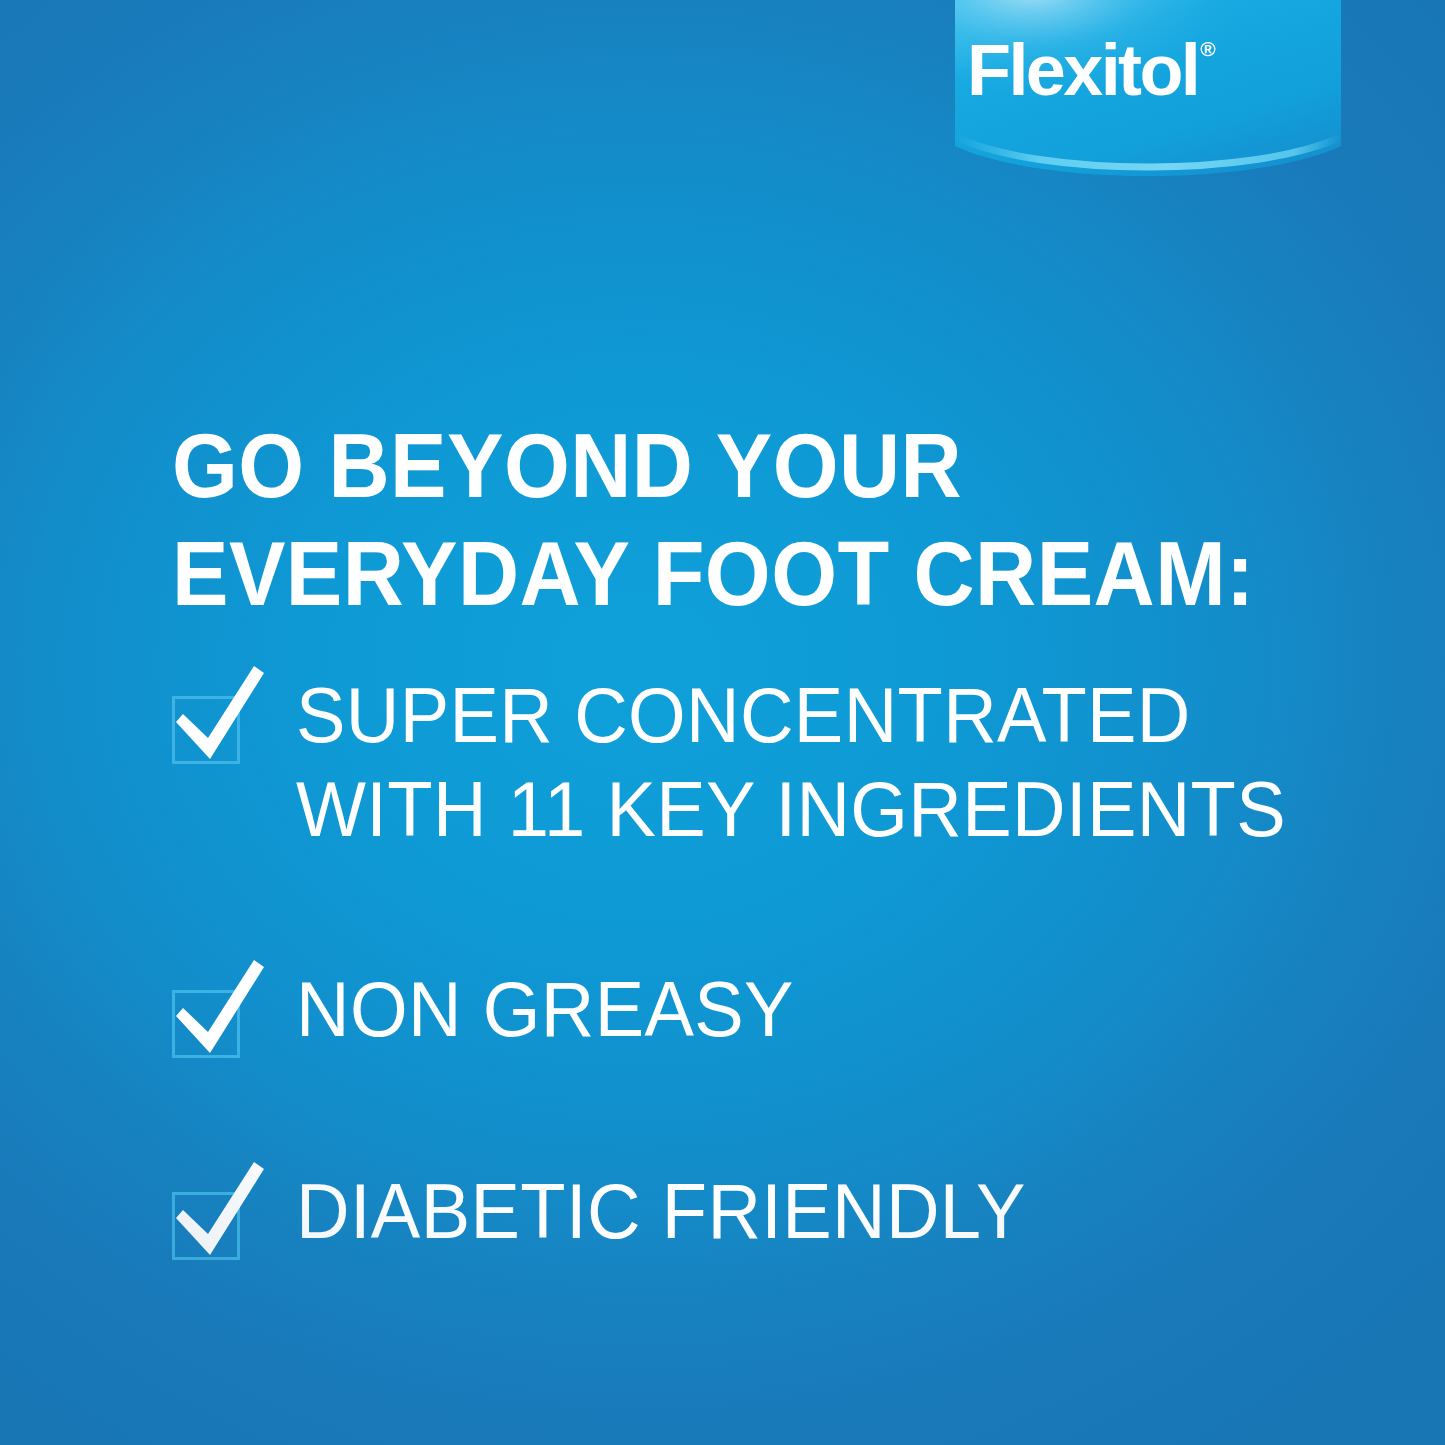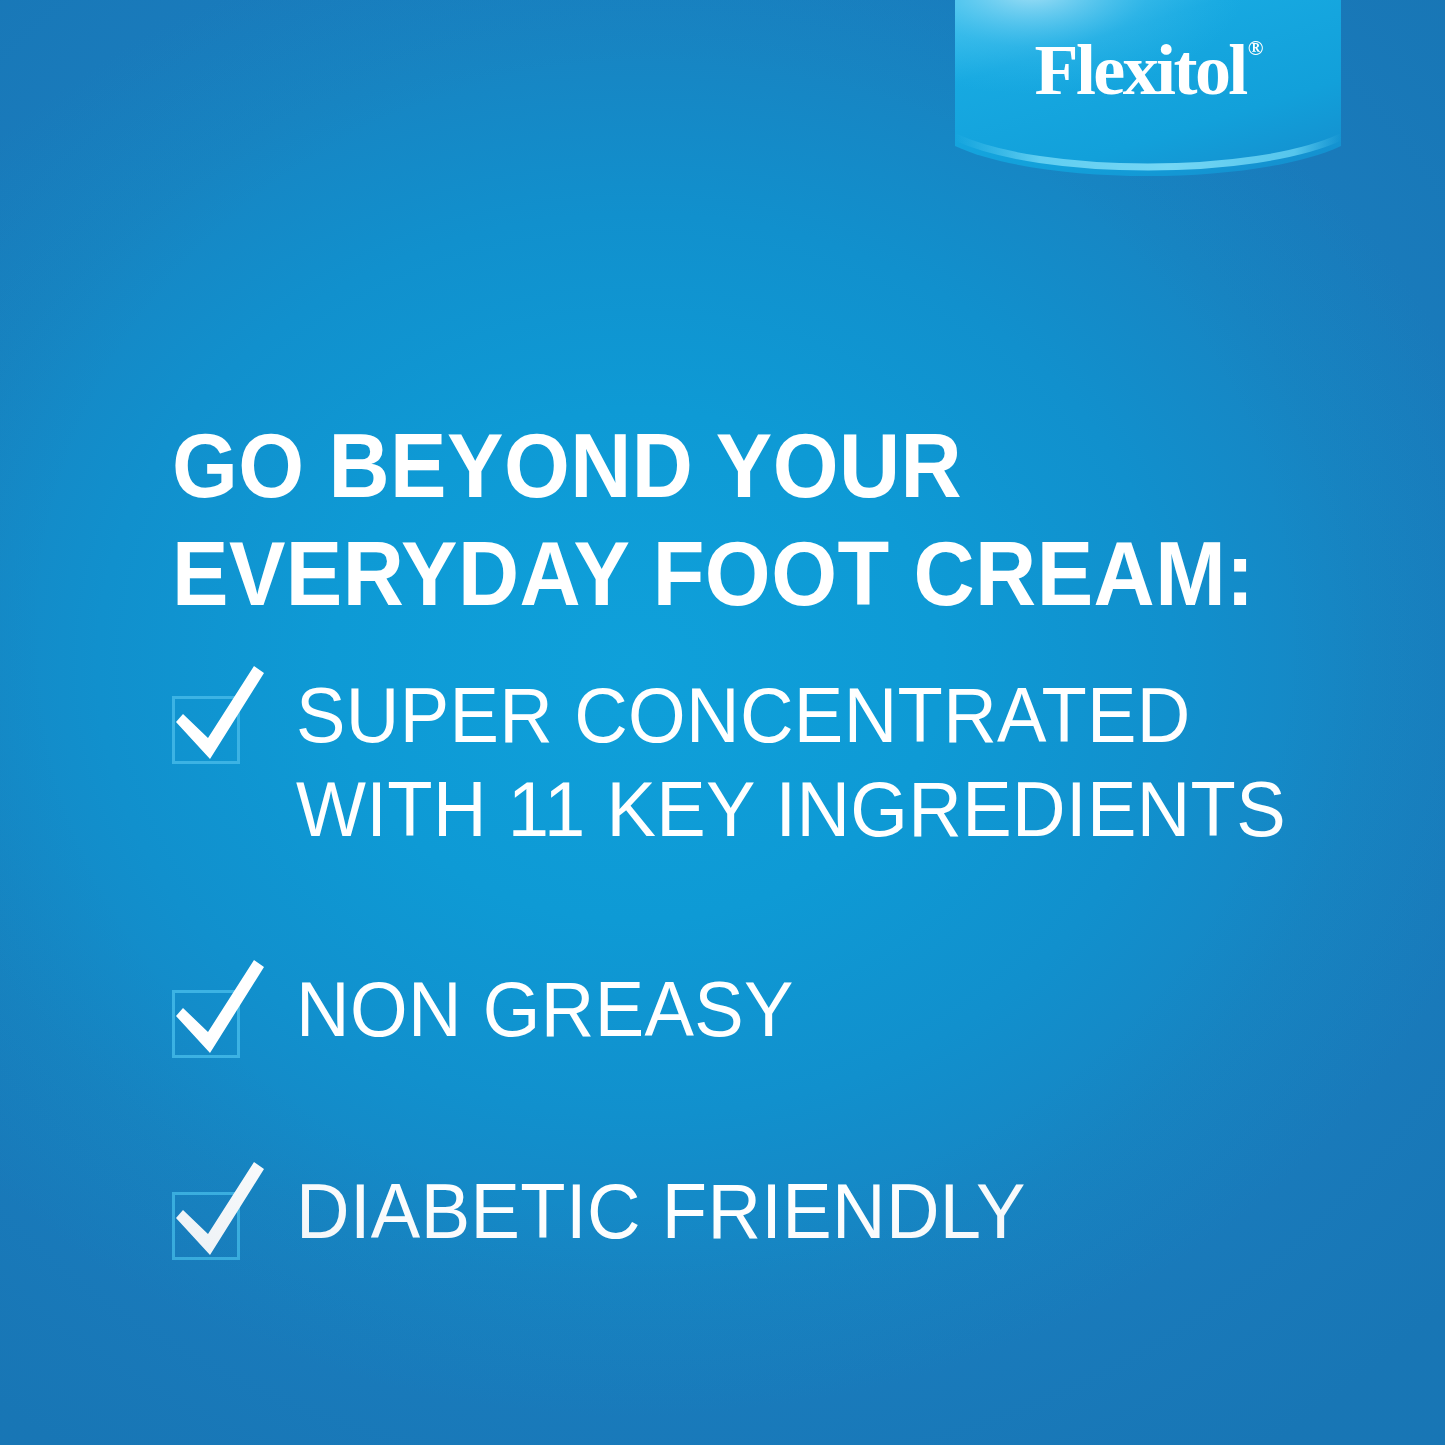--- a/index.html
+++ b/index.html
@@ -39,26 +39,26 @@
   }
   .logo-badge svg {
     position: absolute;
     inset: 0;
     width: 100%;
     height: 100%;
     display: block;
   }
   .logo-wordmark {
     position: absolute;
-    left: 0;
+    left: 12px;
     top: 38px;
     width: 386px;
-    text-align: center;
+    text-align: left;
     color: #ffffff;
-    font-family: Liberation Serif, serif;
+    font-family: Liberation Sans, sans-serif;
     font-weight: bold;
     font-size: 72px;
     letter-spacing: -2.6px;
     line-height: 1;
     white-space: nowrap;
   }
   .logo-reg {
     font-size: 21px;
     font-weight: bold;
     vertical-align: super;

